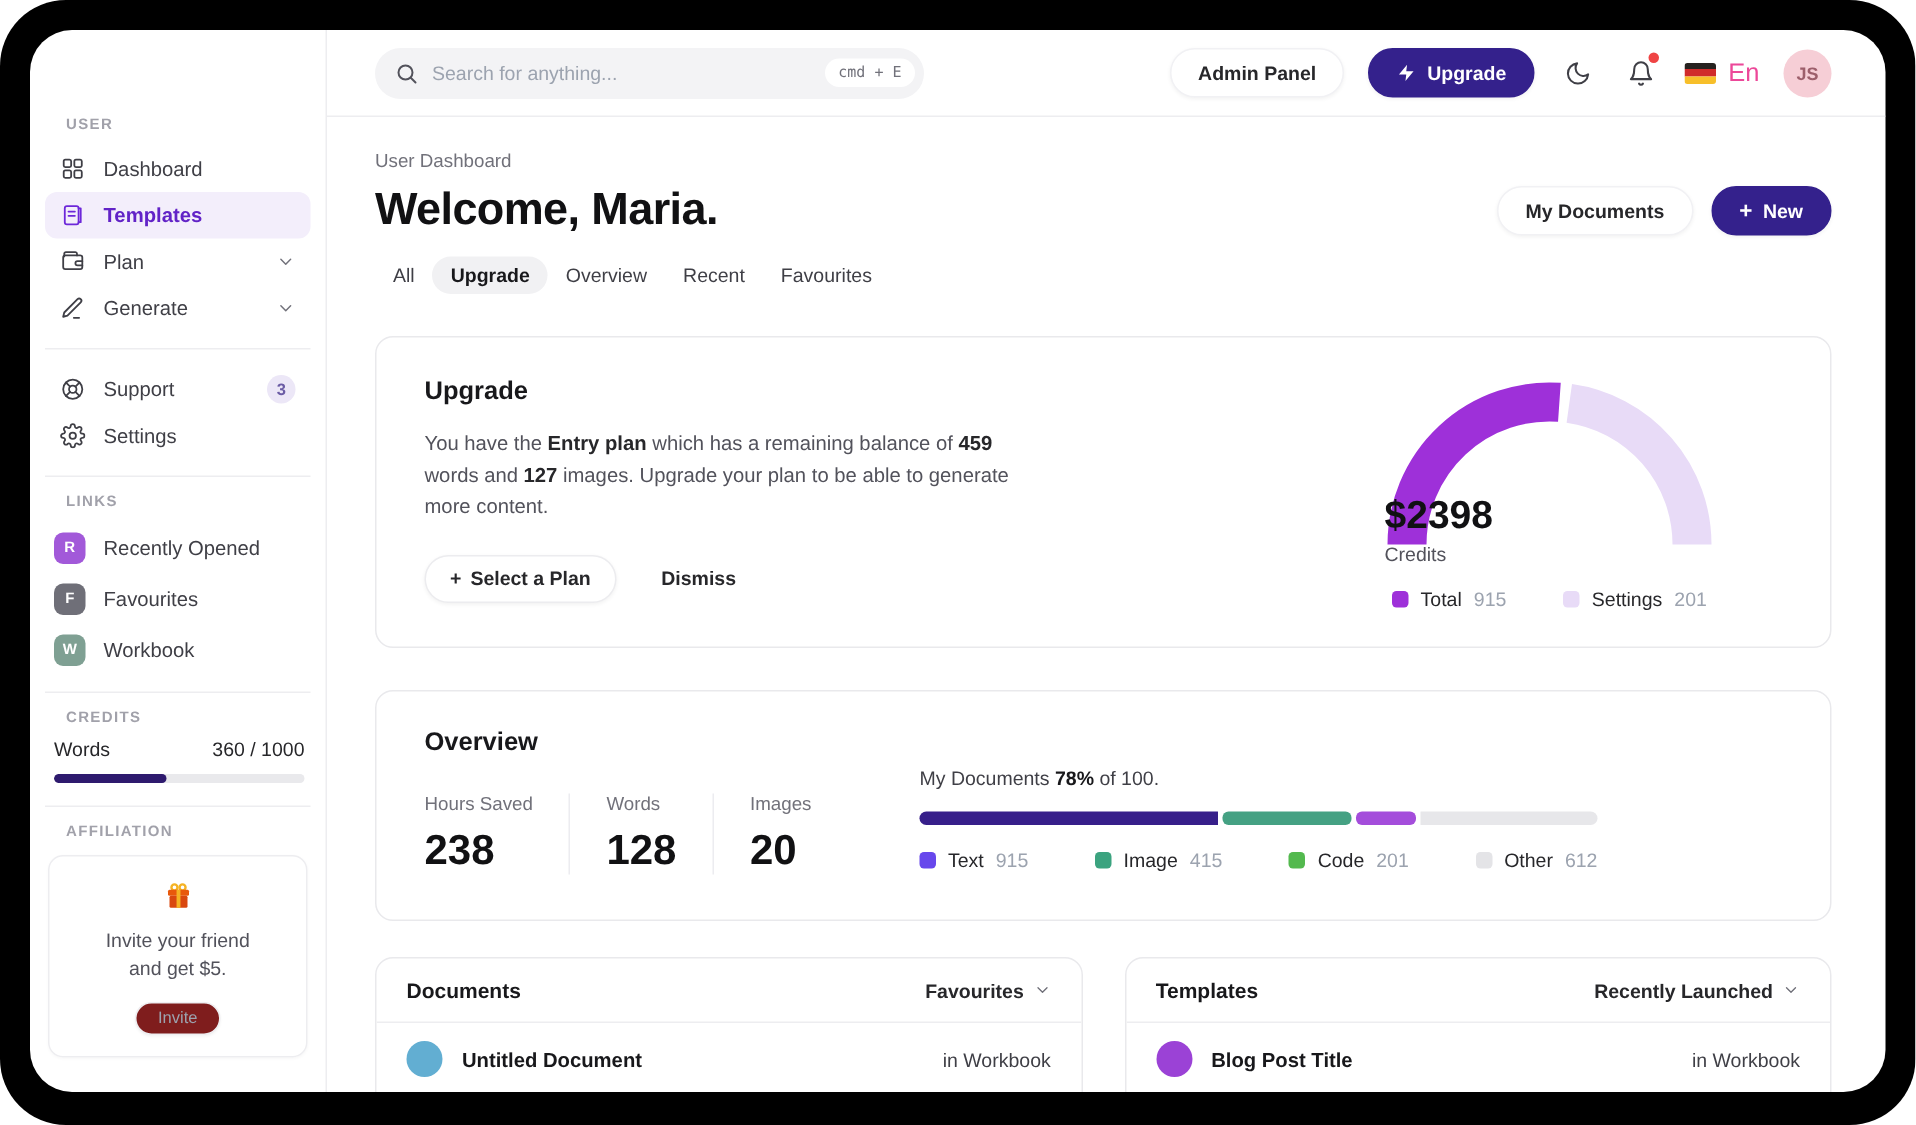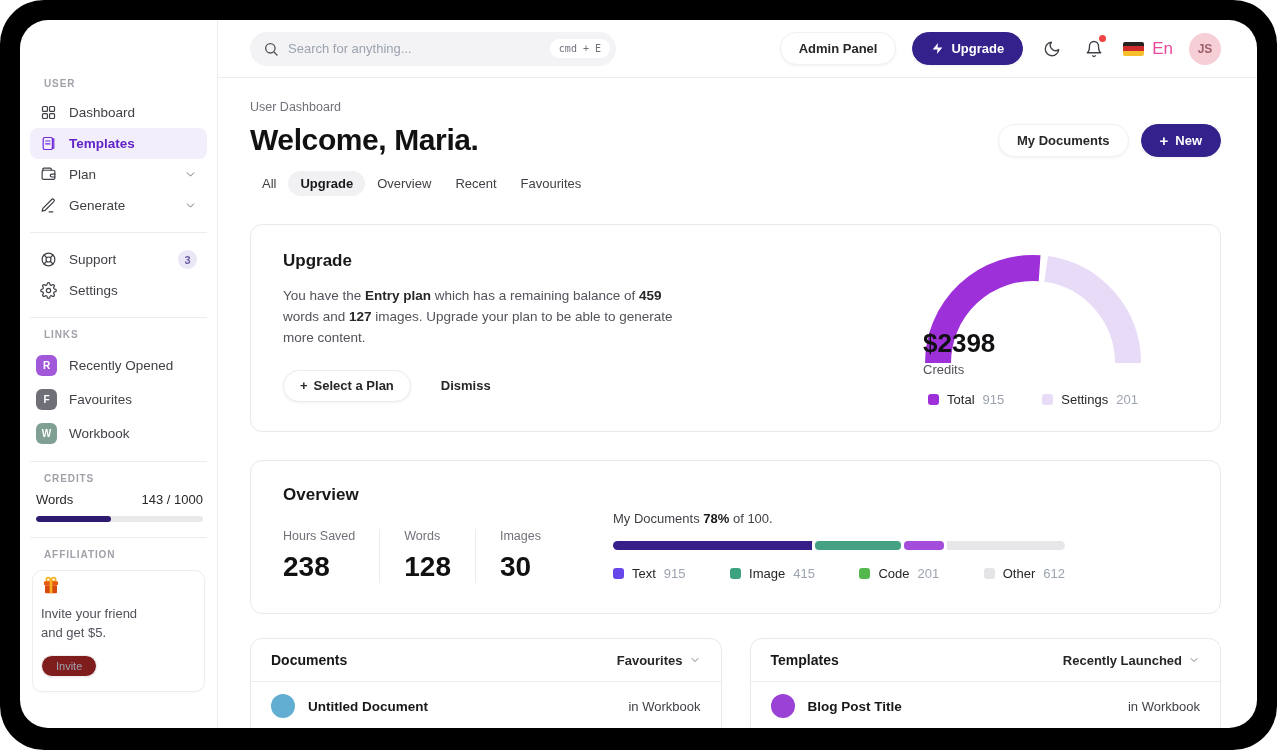--- a/index.html
+++ b/index.html
@@ -19,21 +19,21 @@
   .chev { stroke:#71717a; fill:none; stroke-width:1.8; stroke-linecap:round; stroke-linejoin:round; }
   .badge { background:#ece7f7; color:#6b5ca5; font-size:11px; font-weight:700; min-width:19px; height:19px; border-radius:50%; display:flex; align-items:center; justify-content:center; }
   .divider { height:1px; background:#ededf0; margin:11px 0; }
   .link-item { display:flex; align-items:center; gap:12px; height:34px; padding:0 6px; color:#3f3f46; font-size:13.5px; cursor:pointer; }
   .sq { width:21px; height:21px; border-radius:6px; color:#fff; font-size:10px; font-weight:700; display:flex; align-items:center; justify-content:center; }
   .sq-r { background:#a259d9; } .sq-f { background:#6f6f78; } .sq-w { background:#7fa093; }
   .credits-row { display:flex; justify-content:space-between; align-items:center; padding:0 4px 0 6px; margin-top:4px; font-size:13px; color:#27272a; }
   .credits-row .val { color:#27272a; }
   .meter { height:6px; background:#e9e9ec; border-radius:3px; margin:9px 4px 0 6px; overflow:hidden; }
   .meter > div { height:100%; width:45%; background:#2e1a6e; border-radius:3px; }
-  .affil-card { margin:10px 2px 0 2px; border:1px solid #ededf0; border-radius:10px; padding:4px 8px 14px; text-align:left; box-shadow:0 1px 2px rgba(0,0,0,.03); }
+  .affil-card { margin:10px 2px 0 2px; border:1px solid #ededf0; border-radius:10px; padding:16px 8px 14px; text-align:center; box-shadow:0 1px 2px rgba(0,0,0,.03); }
   .affil-text { color:#52525b; font-size:13px; line-height:1.45; margin-top:6px; }
   .invite-btn { display:inline-block; margin-top:12px; padding:4px 14px; border:1px solid #efeff2; border-radius:12px; background:#7f1d1d; color:#9ca3af; font-size:11px; box-shadow:0 1px 2px rgba(0,0,0,.05); cursor:pointer; }
 
   
   .main { flex:1; display:flex; flex-direction:column; min-width:0; }
   .topbar { height:58px; flex:0 0 58px; border-bottom:1px solid #ededf0; display:flex; align-items:center; padding:0 36px 0 32px; gap:16px; }
   .search { width:366px; height:34px; background:#f3f3f5; border-radius:17px; display:flex; align-items:center; gap:9px; padding:0 6px 0 13px; }
   .search input { flex:1; border:none; outline:none; background:transparent; font-size:13px; color:#3f3f46; font-family:"Liberation Sans",sans-serif; }
   .search input::placeholder { color:#9ca3af; }
   .kbd { background:#fff; border-radius:11px; padding:4px 9px; font-family:"DejaVu Sans Mono",monospace; font-size:10px; color:#71717a; white-space:nowrap; }
@@ -195,21 +195,21 @@
       <div class="link-item">
         <span class="sq sq-w">W</span>
         <span>Workbook</span>
       </div>
 
       <div class="divider"></div>
 
       <div class="section-label">CREDITS</div>
       <div class="credits-row">
         <span>Words</span>
-        <span class="val">143 / 1000</span>
+        <span class="val">360 / 1000</span>
       </div>
       <div class="meter">
           <div></div>
         </div>
 
       <div class="divider" style="margin-top:15px;"></div>
 
       <div class="section-label">AFFILIATION</div>
       <div class="affil-card">
         <svg width="20" height="20" viewBox="0 0 20 20">
@@ -343,21 +343,21 @@
               <div class="stat">
                 <div class="stat-label">Hours Saved</div>
                 <div class="stat-value">238</div>
               </div>
               <div class="stat">
                 <div class="stat-label">Words</div>
                 <div class="stat-value">128</div>
               </div>
               <div class="stat">
                 <div class="stat-label">Images</div>
-                <div class="stat-value">30</div>
+                <div class="stat-value">20</div>
               </div>
             </div>
           </div>
 
           <div class="ov-right">
             <div class="ov-text"><span>My Documents </span><b>78%</b><span> of 100.</span></div>
             <div class="stackbar">
               <div class="seg seg-text" style="width:44%;"></div>
               <div class="seg seg-image" style="width:19%;"></div>
               <div class="seg seg-code" style="width:9%;"></div>

